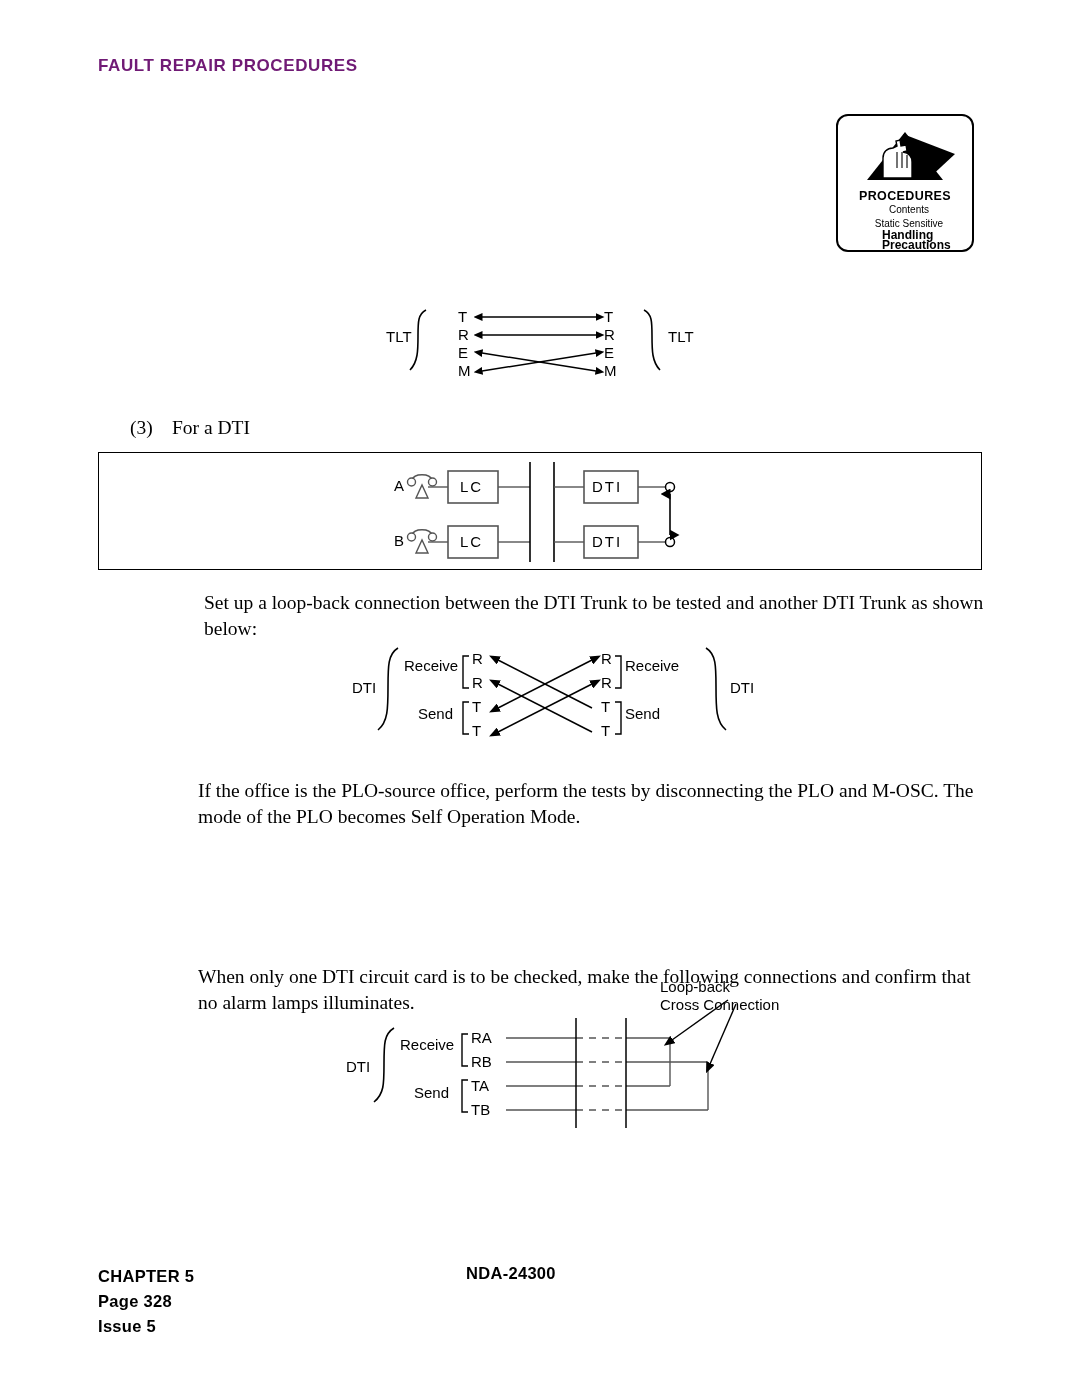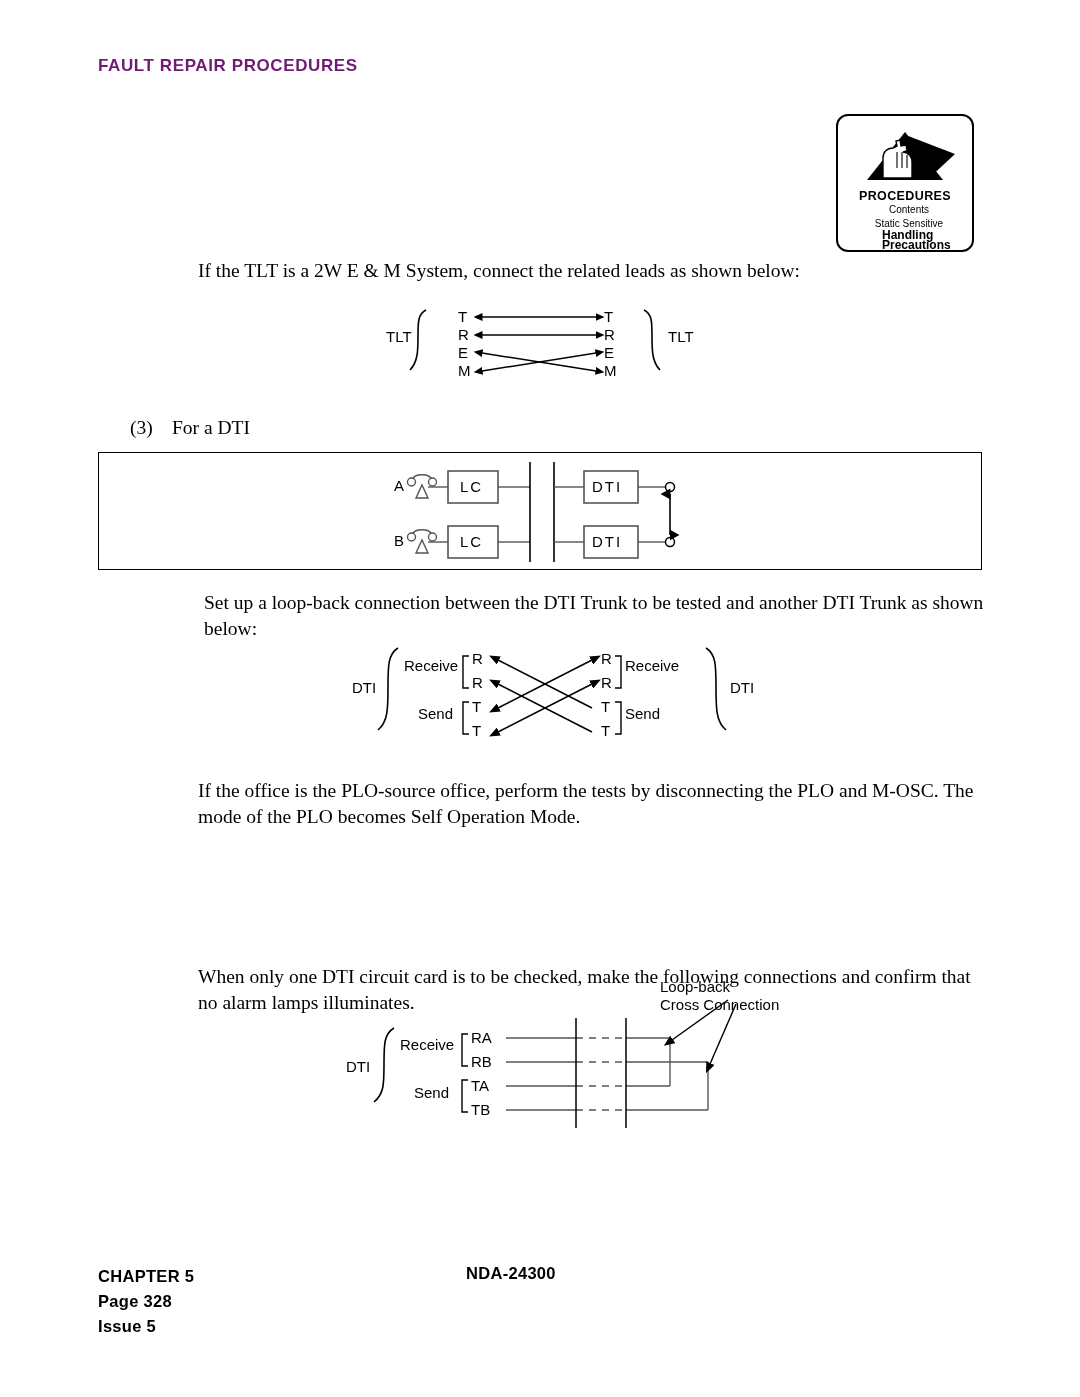--- a/index.html
+++ b/index.html
@@ -149,21 +149,20 @@
                C56,29 59,33 59,38 L59,54 Z" fill="#fff" stroke="#000" stroke-width="1.4"></path>
       <path d="M44,28 L44,44 M49,28 L49,44 M54,31 L54,44" stroke="#000" stroke-width="1.1" fill="none"></path>
     </svg>
     <div class="esd-attention">PROCEDURES</div>
     <div class="esd-l2">Contents</div>
     <div class="esd-l3">Static Sensitive</div>
     <div class="esd-l4">Handling</div>
     <div class="esd-l5">Precautions Required</div>
   </div>
 
-  <div class="body-text" style="left:198px; top:258px; width:790px;">If the TLT is a 2W E &amp; M System, connect the related leads as shown below:</div>
 
   <div class="diagram" style="left:386px; top:300px;">
     <svg width="300" height="100" viewBox="0 0 300 100">
       <defs>
         <marker id="ahL" markerWidth="9" markerHeight="8" refX="8.5" refY="4" orient="auto" markerUnits="userSpaceOnUse">
           <path d="M9,0 L9,8 L0,4 z" fill="#000"></path>
         </marker>
         <marker id="ahR" markerWidth="9" markerHeight="8" refX="0.5" refY="4" orient="auto" markerUnits="userSpaceOnUse">
           <path d="M0,0 L0,8 L9,4 z" fill="#000"></path>
         </marker>

